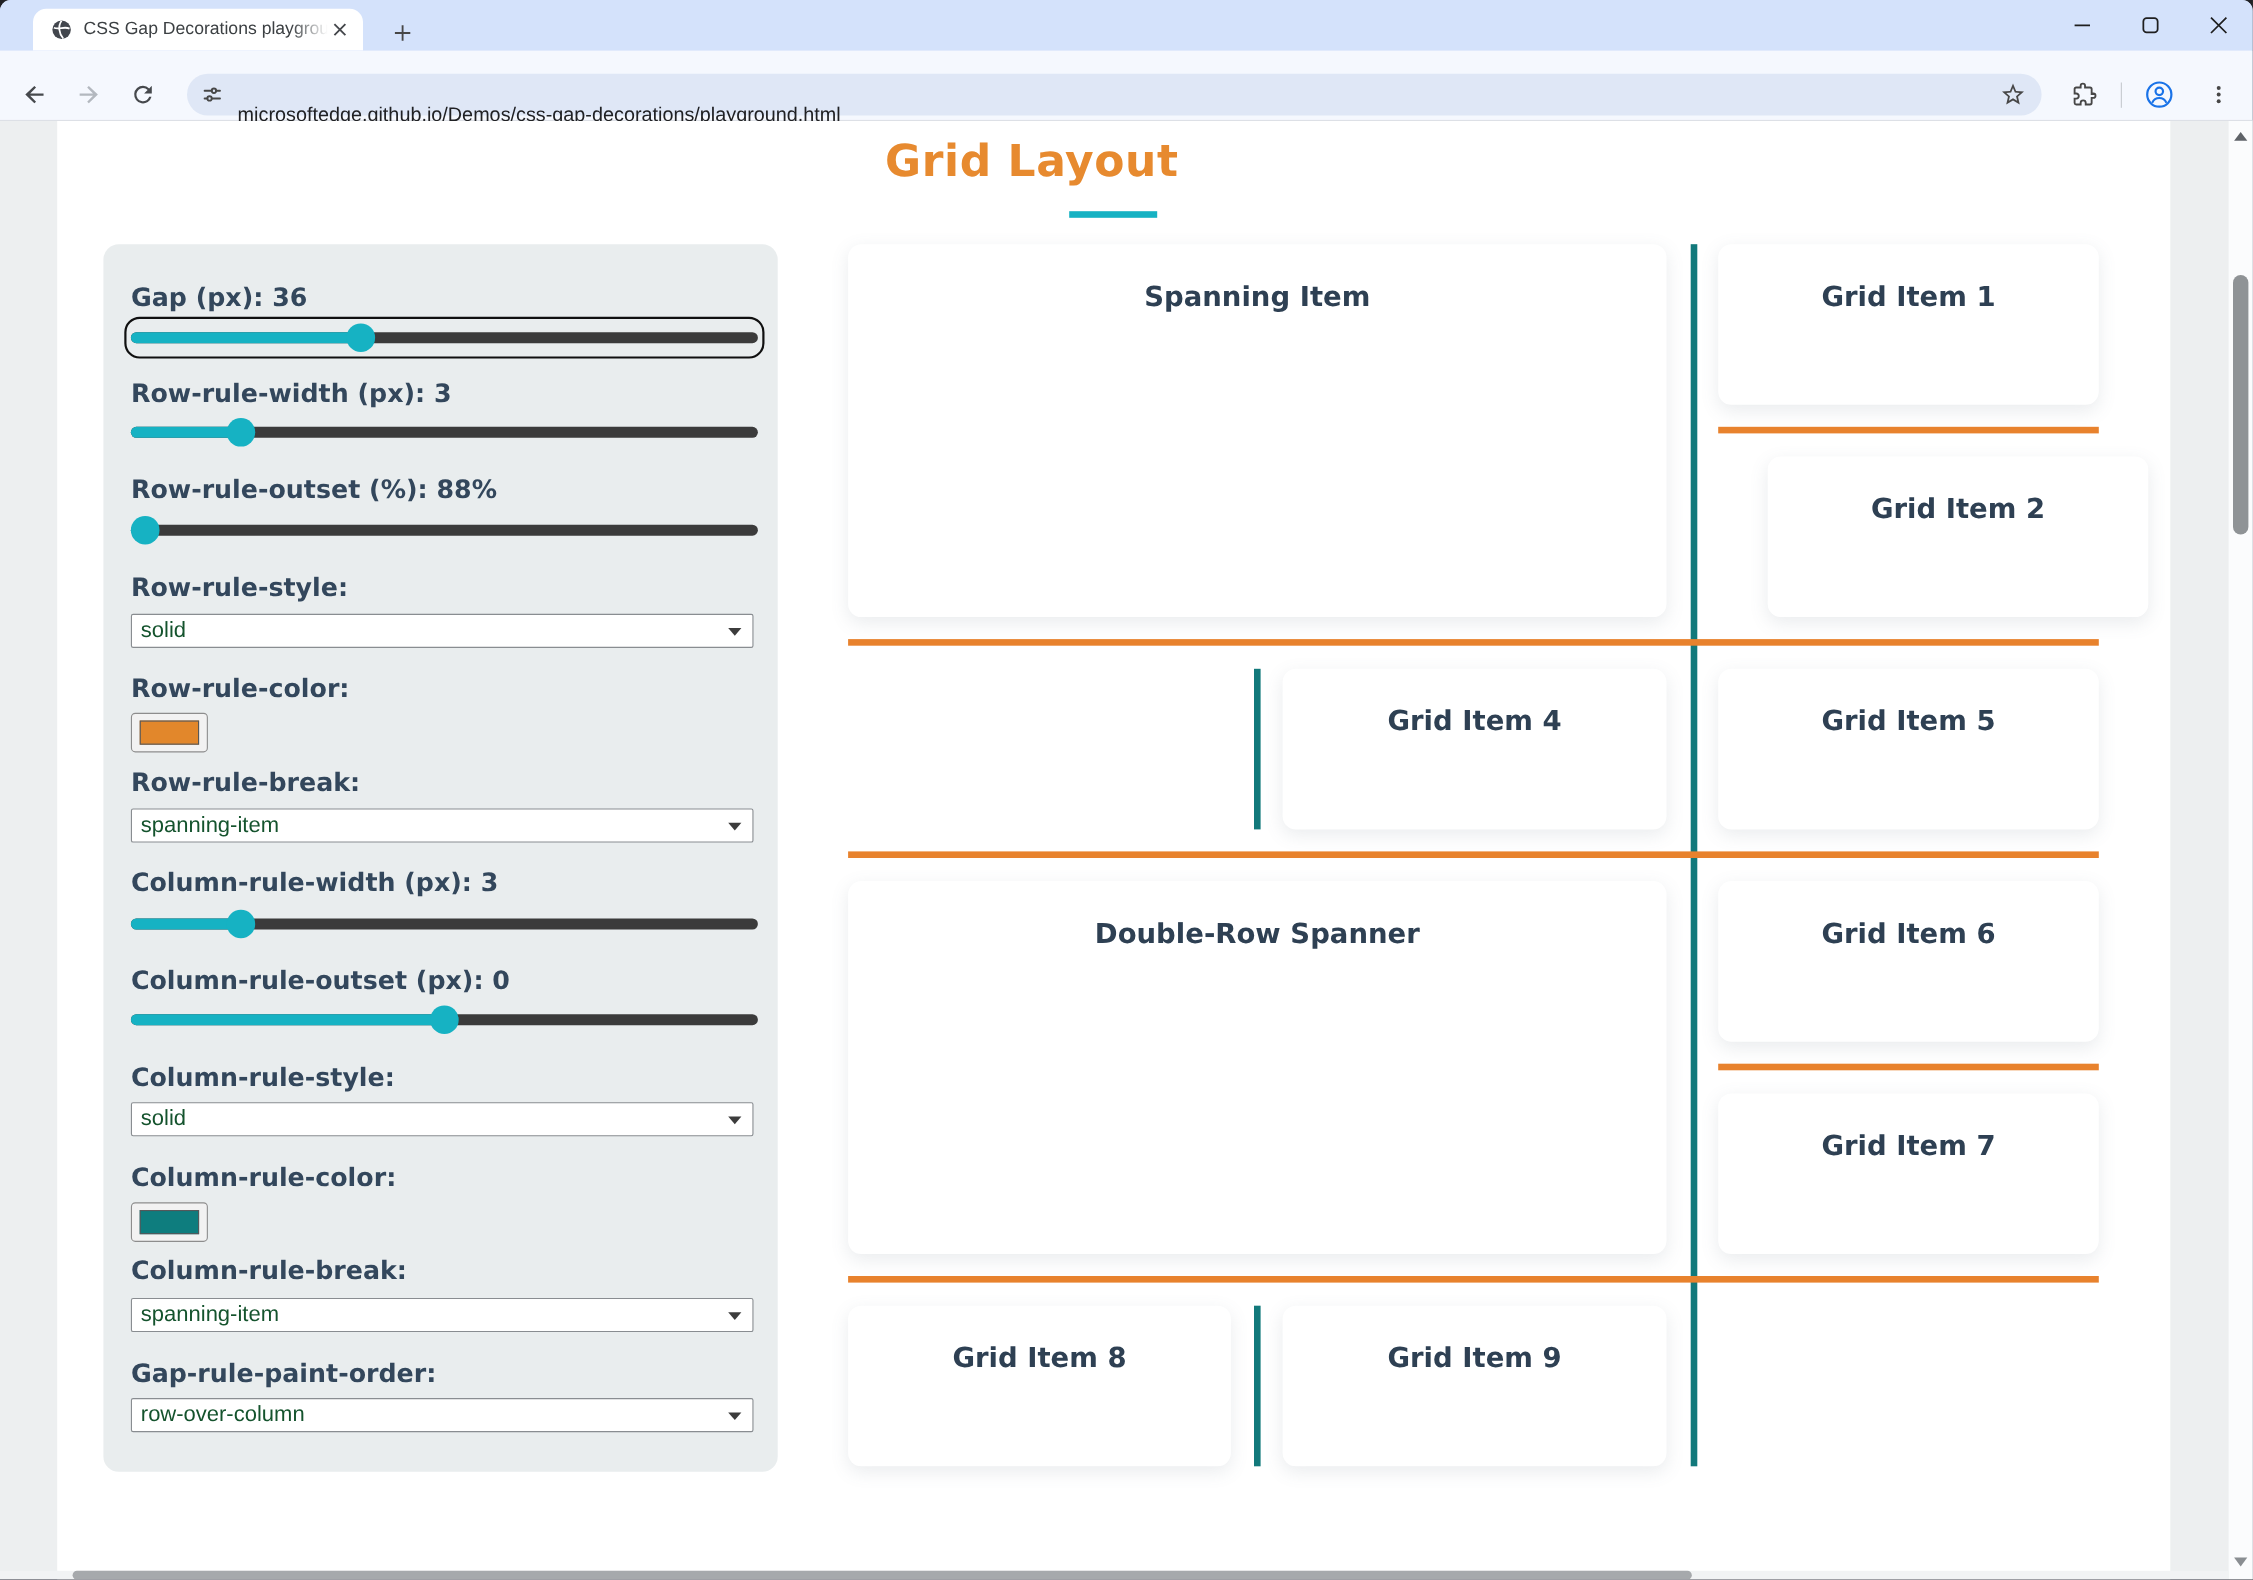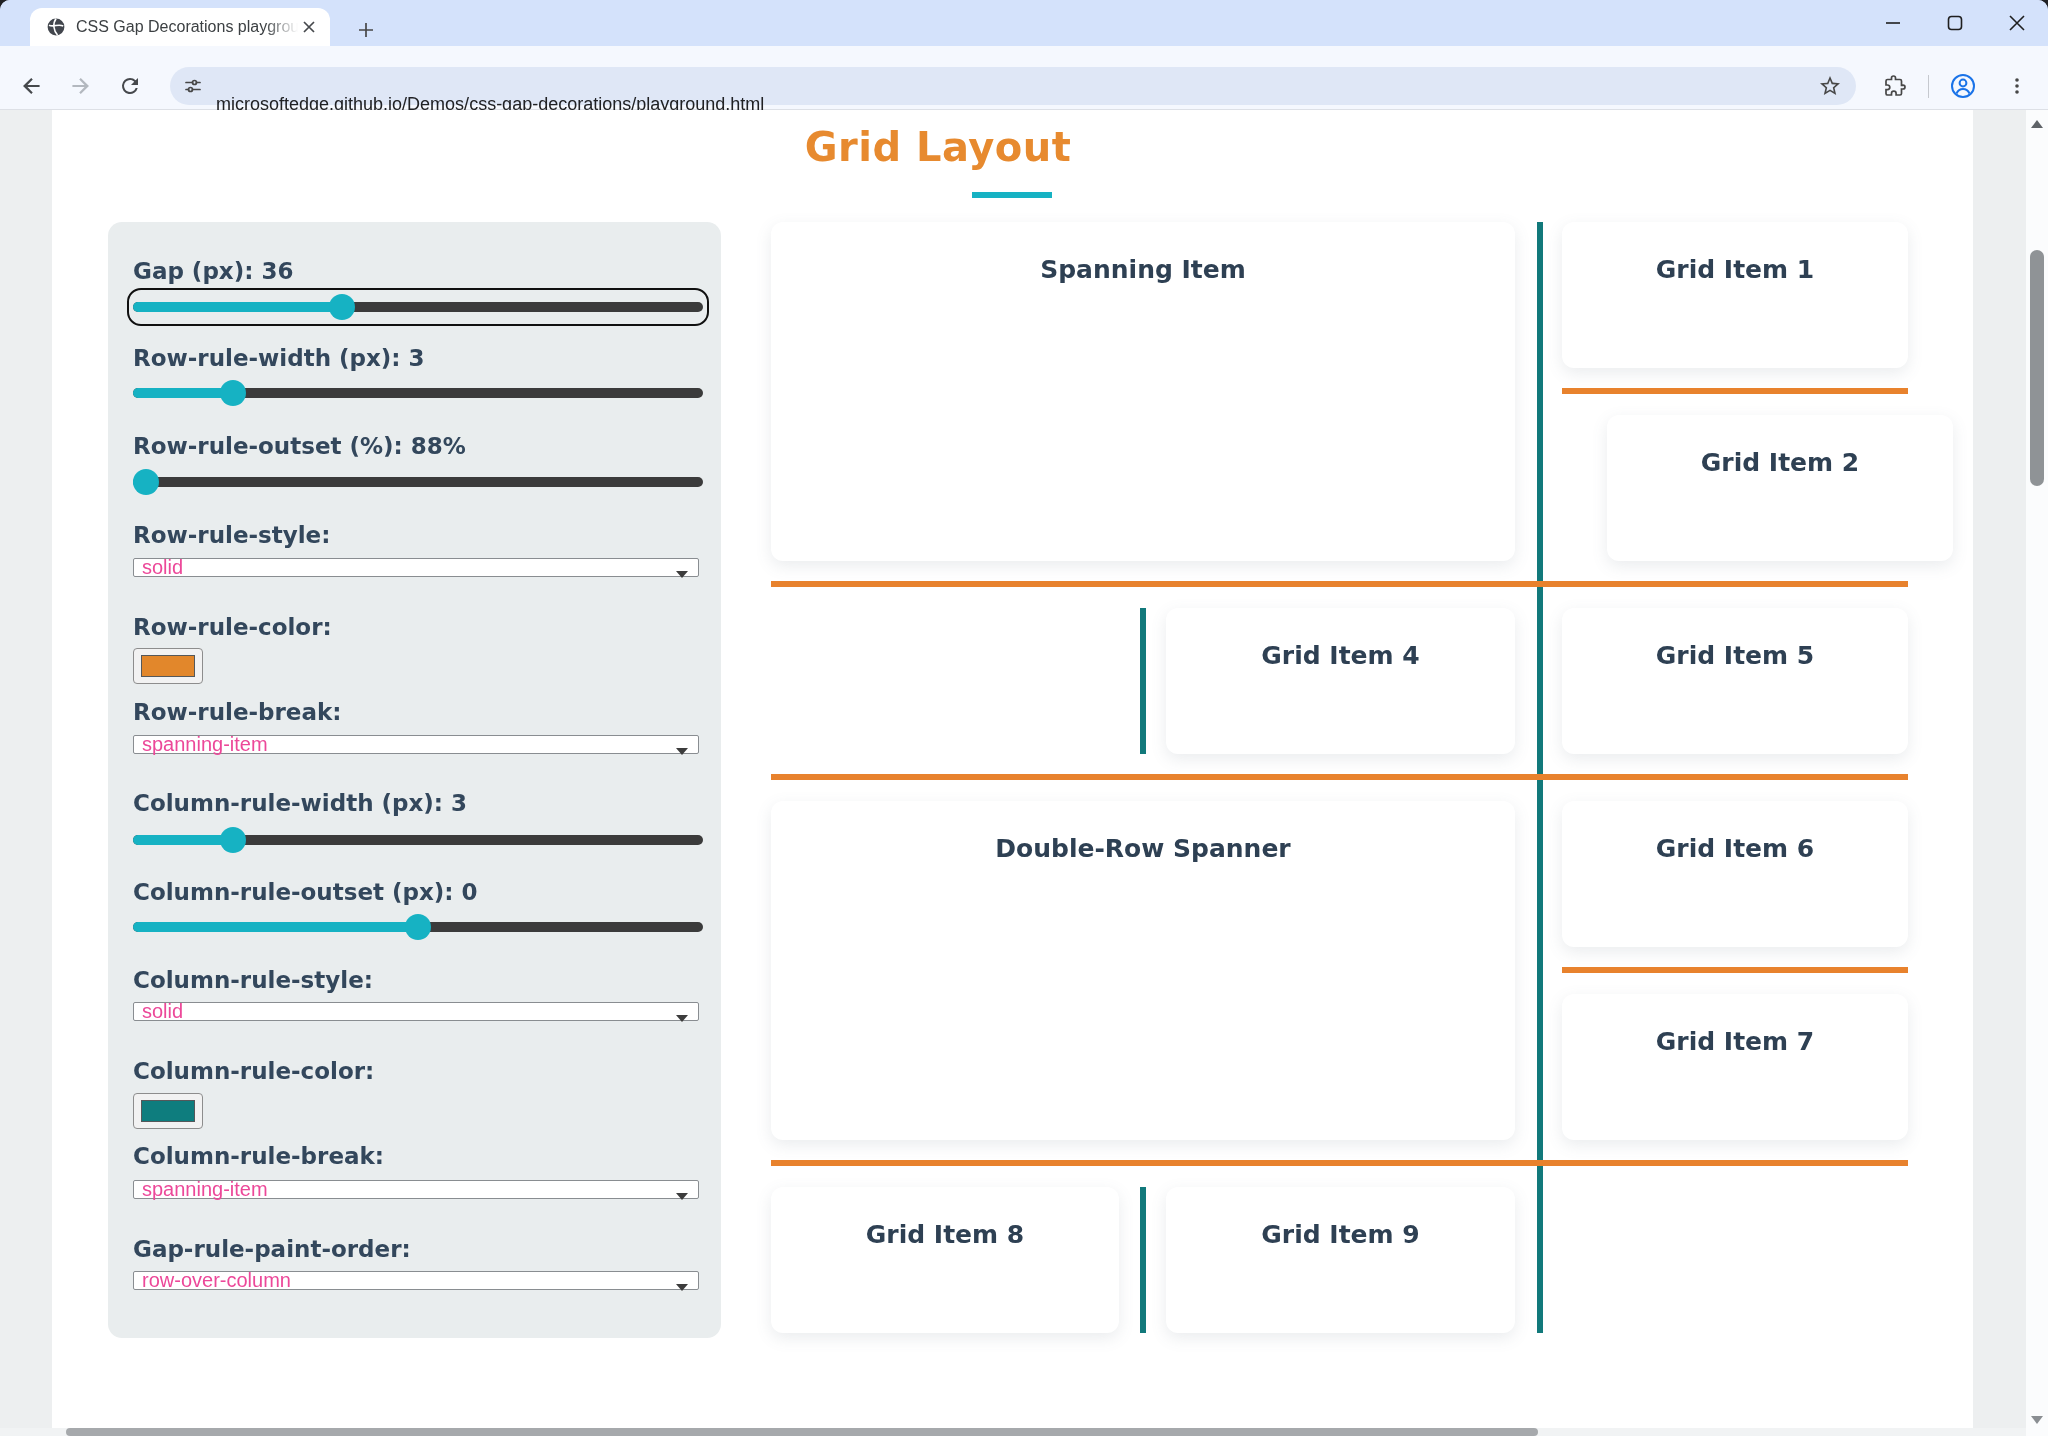--- a/index.html
+++ b/index.html
@@ -31,33 +31,33 @@
 
   
   .page{position:absolute;left:0;top:110px;width:100%;height:1326px;background:#edeff0;}
   .main{position:absolute;left:52px;top:0;width:1921px;height:1326px;background:#ffffff;
     font-family:"DejaVu Sans",sans-serif;}
   .page-title{position:absolute;left:0;top:14px;width:1772px;text-align:center;
     font-size:40px;font-weight:700;color:#e78a2f;letter-spacing:.5px;}
   .title-underline{position:absolute;left:920px;top:82px;width:80px;height:6px;background:var(--slider-teal);}
 
   
-  .sidebar{position:absolute;left:56px;top:112px;width:613px;height:1116px;background:#e9edee;border-radius:14px;}
+  .sidebar{position:absolute;left:42px;top:112px;width:613px;height:1116px;background:#e9edee;border-radius:14px;}
   .ctl-label{position:absolute;left:25px;font-size:23px;font-weight:700;color:#33475c;white-space:nowrap;}
   .slider{position:absolute;left:25px;width:570px;height:26px;}
   .slider .track{position:absolute;left:0;top:8px;width:100%;height:10px;background:#3b3b3b;border-radius:6px;}
   .slider .fill{position:absolute;left:0;top:8px;height:10px;background:var(--slider-teal);border-radius:6px;
     width:calc((100% - 26px) * var(--pf) + 14px);}
   .slider .thumb{position:absolute;top:0;width:26px;height:26px;background:var(--slider-teal);border-radius:50%;
     left:calc((100% - 26px) * var(--pf));}
   .focus-ring{position:absolute;left:19px;width:582px;height:38px;border:2px solid #101010;border-radius:14px;
     display:flex;align-items:center;padding:0 4px;}
   .focus-ring .slider{position:relative;left:0;top:0;width:100%;}
-  .select{position:absolute;left:25px;width:566px;height:19px;background:#fff;border:1px solid #898d91;border-radius:2px;
-    font-family:"Liberation Sans",sans-serif;font-size:20px;color:#ec4899;display:flex;align-items:center;padding:0 30px 0 8px;}
+  .select{position:absolute;left:25px;width:566px;height:31px;background:#fff;border:1px solid #898d91;border-radius:2px;
+    font-family:"Liberation Sans",sans-serif;font-size:20px;color:#14532d;display:flex;align-items:center;padding:0 30px 0 8px;}
   .select .arrow{position:absolute;right:10px;top:12px;width:0;height:0;
     border-left:6px solid transparent;border-right:6px solid transparent;border-top:7px solid #3c3c3c;}
   .colorbtn{position:absolute;left:25px;width:70px;height:36px;background:#f2f2f2;border:1px solid #8d8d8d;border-radius:4px;
     display:flex;align-items:center;justify-content:center;}
   .colorbtn .chip{width:54px;height:22px;border:1px solid #55585a;}
   .chip.orange{background:var(--swatch-orange);}
   .chip.teal{background:var(--swatch-teal);}
 
   
   .gridwrap{position:absolute;left:719px;top:112px;width:1137px;height:1111px;}

